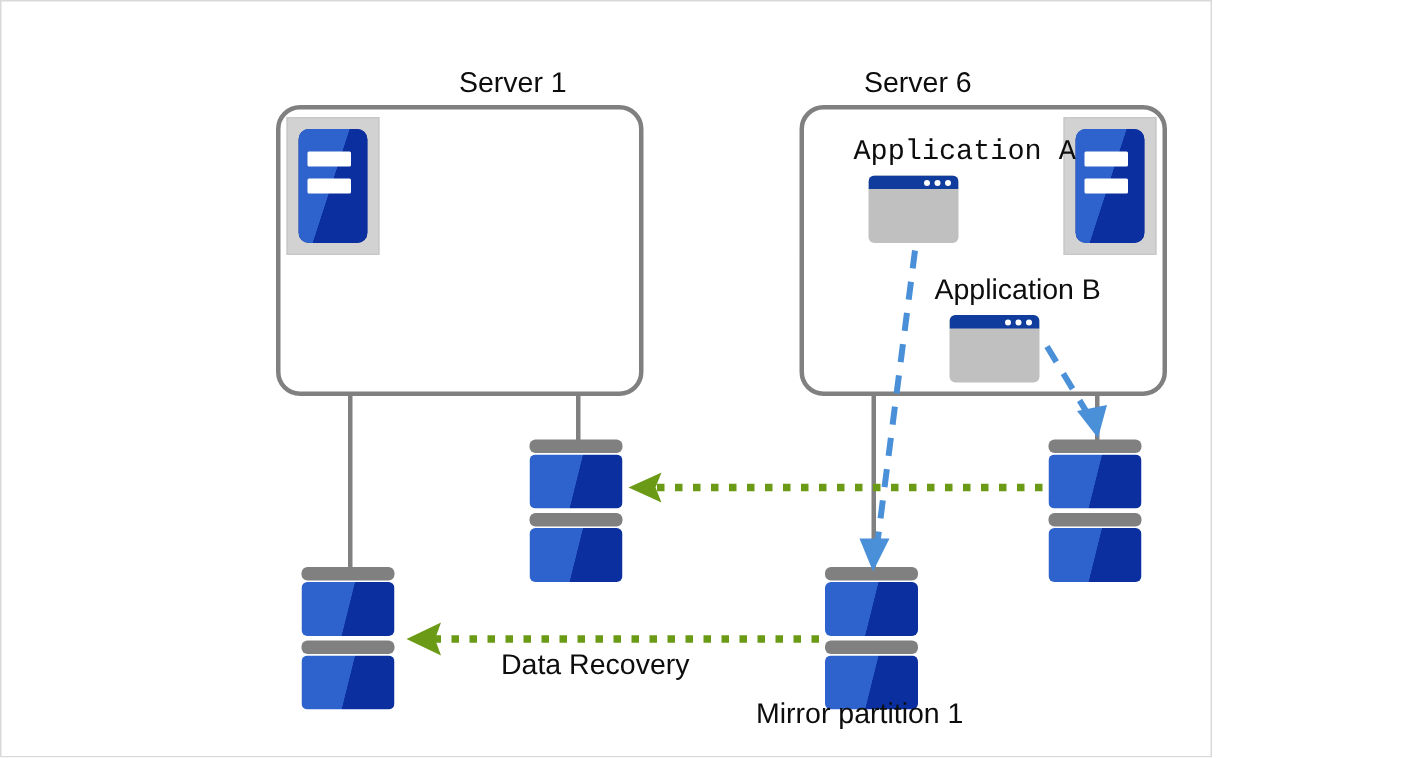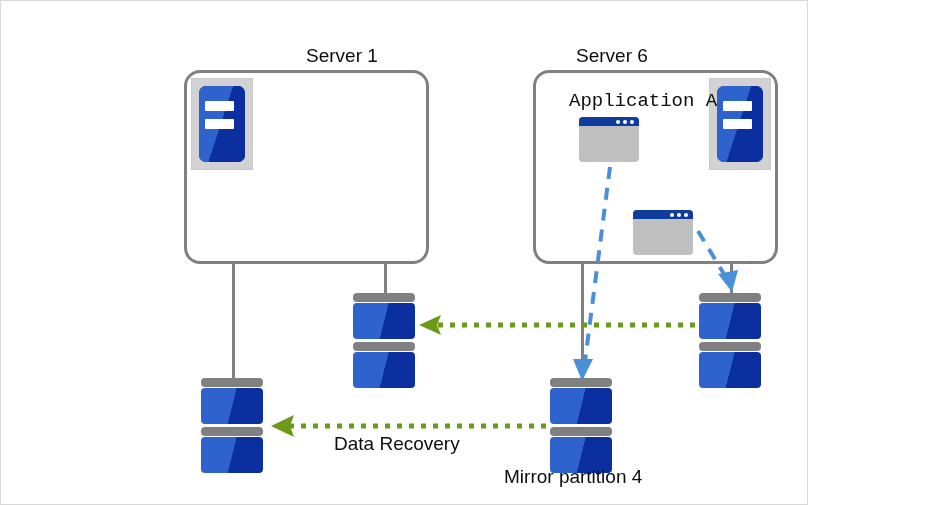--- a/index.html
+++ b/index.html
@@ -146,20 +146,21 @@
   <div class="appwin" style="left:578px;top:116px;width:60px;height:45px;">
     <div class="appwin-bar">
       <span class="appwin-dots">
         <i></i>
           <i></i>
           <i></i>
       </span>
     </div>
   </div>
 
+  <div class="lbl" style="left:622px;top:182px;">Application B</div>
   <div class="appwin" style="left:632px;top:209px;width:60px;height:45px;">
     <div class="appwin-bar">
       <span class="appwin-dots">
         <i></i>
           <i></i>
           <i></i>
       </span>
     </div>
   </div>
 
@@ -247,15 +248,15 @@
       <polygon points="418,324 440,314 436,324 440,334" fill="#6b9b16"></polygon>
     </g>
 
     <g>
       <line x1="545" y1="425" x2="288" y2="425" stroke="#6b9b16" stroke-width="5" stroke-dasharray="5,7" stroke-linecap="butt"></line>
       <polygon points="270,425 293,414 289,425 293,436" fill="#6b9b16"></polygon>
     </g>
   </svg>
 
   <div class="lbl" style="left:333px;top:432px;">Data Recovery</div>
-  <div class="lbl" style="left:503px;top:465px;">Mirror partition 4</div>
+  <div class="lbl" style="left:503px;top:465px;">Mirror partition 1</div>
 
 </div>
 
 </body></html>

